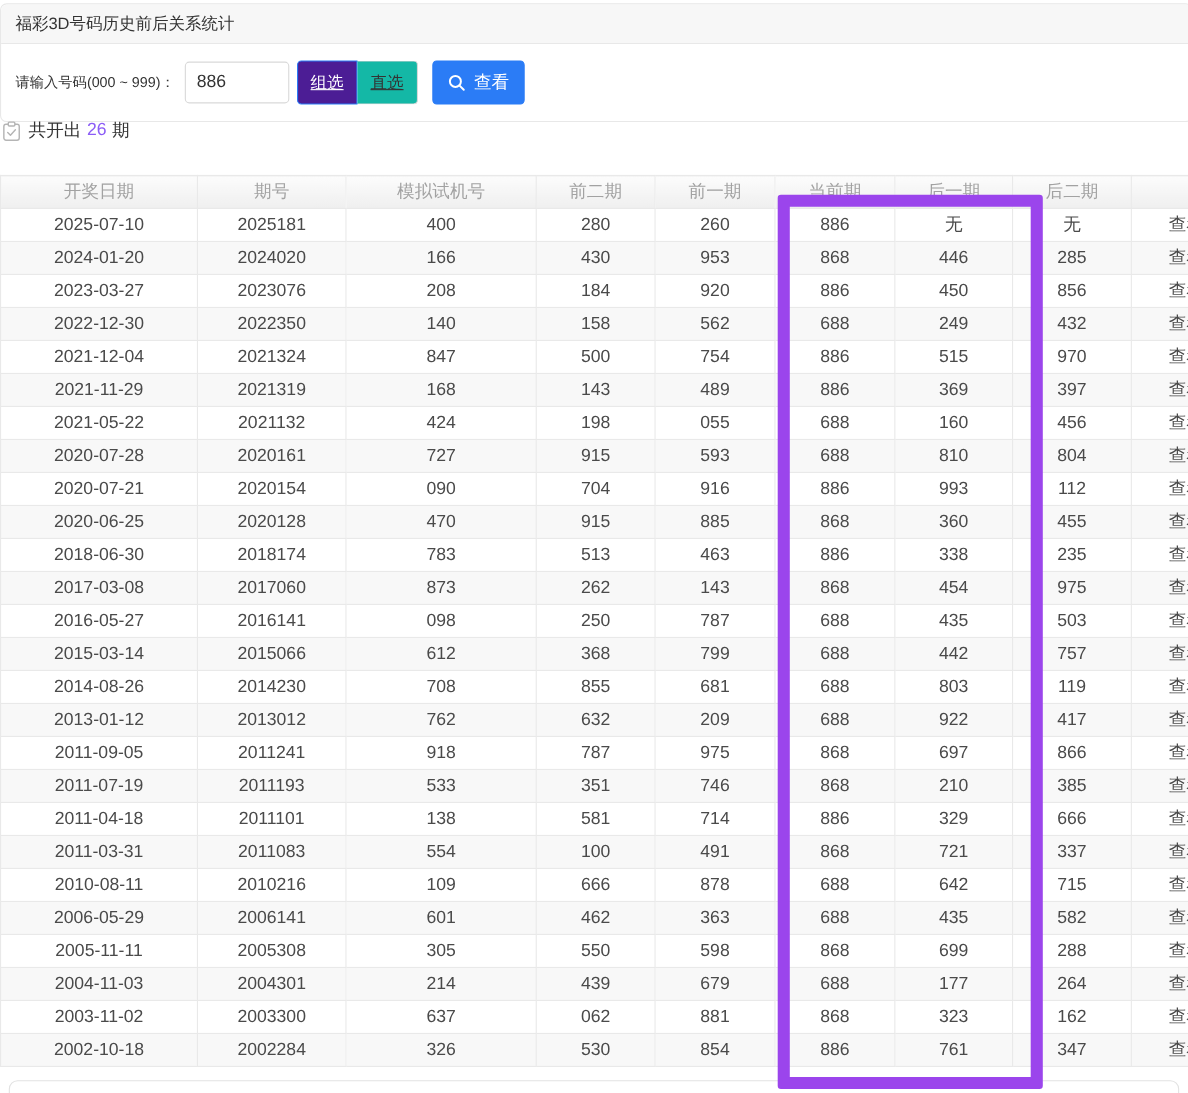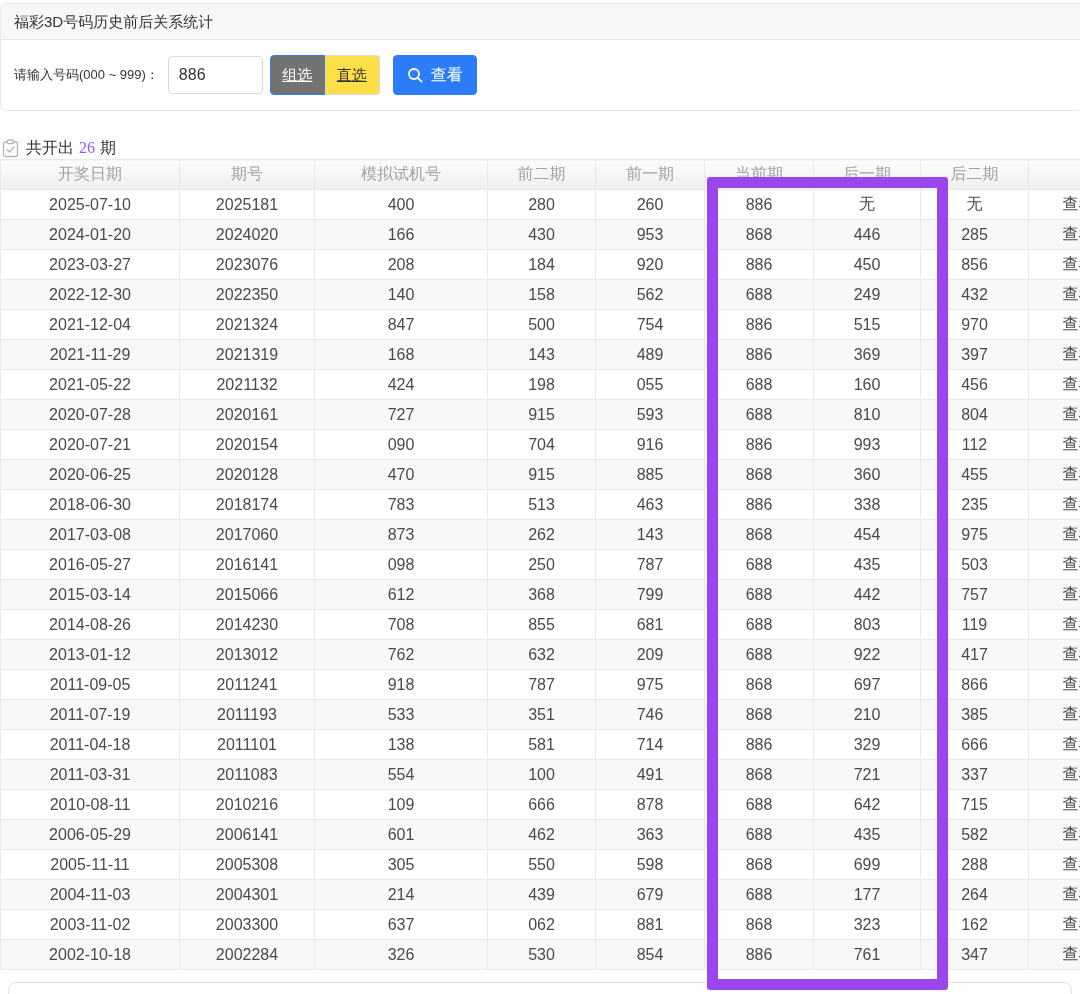--- a/index.html
+++ b/index.html
@@ -30,41 +30,41 @@
     margin-left: 9px; width: 95px; height: 38px;
     border: 1px solid #d9d9d9; border-radius: 4px;
     padding: 0 10px; font-size: 16px; color: #333; outline: none;
     font-family: "Liberation Sans", "DejaVu Sans", sans-serif;
   }
   .toggle-group { display: flex; margin-left: 7px; }
   .toggle-btn {
     width: 55px; height: 40px; font-size: 15px;
     display: flex; align-items: center; justify-content: center;
     cursor: pointer; text-decoration: underline;
-    border: 1px solid #d9d9d9; background: #fde047; color: #333;
+    border: 1px solid #d9d9d9; background: #14b8a6; color: #333;
     font-family: inherit;
   }
   .toggle-btn.active {
-    background: #737373; border-color: #2b7cf6; color: #fff;
+    background: #4c1d95; border-color: #2b7cf6; color: #fff;
     border-radius: 4px 0 0 4px;
     font-family: Liberation Serif, serif;
   }
   .toggle-btn.inactive { border-left: none; border-radius: 0 4px 4px 0; }
   .view-btn {
     margin-left: 13px; width: 84px; height: 40px;
     background: #2b7cf6; border: 1px solid #2b7cf6; border-radius: 4px;
     color: #fff; font-size: 16px; cursor: pointer;
     display: flex; align-items: center; justify-content: center; gap: 7px;
     font-family: inherit;
   }
 
   
   .stats {
-    position: absolute; top: 136px; left: 2px; height: 24px;
-    display: flex; align-items: center; font-size: 16px; color: #333; font-family: Liberation Serif, serif;
+    position: absolute; top: 107px; left: 2px; height: 24px;
+    display: flex; align-items: center; font-size: 16px; color: #333;
   }
   .stats .icon { margin-right: 7px; display: inline-flex; }
   .stats .count { color: #8b5cf6; margin: 0 5px; }
 
   
   .grid-wrap { position: absolute; top: 159px; left: 0; }
   table { border-collapse: collapse; table-layout: fixed; width: 1128px; }
   col.c1 { width: 179px; } col.c2 { width: 135px; } col.c3 { width: 173px; }
   col.c4 { width: 108px; } col.c5 { width: 109px; } col.c6 { width: 109px; }
   col.c7 { width: 107px; } col.c8 { width: 108px; } col.c9 { width: 100px; }

